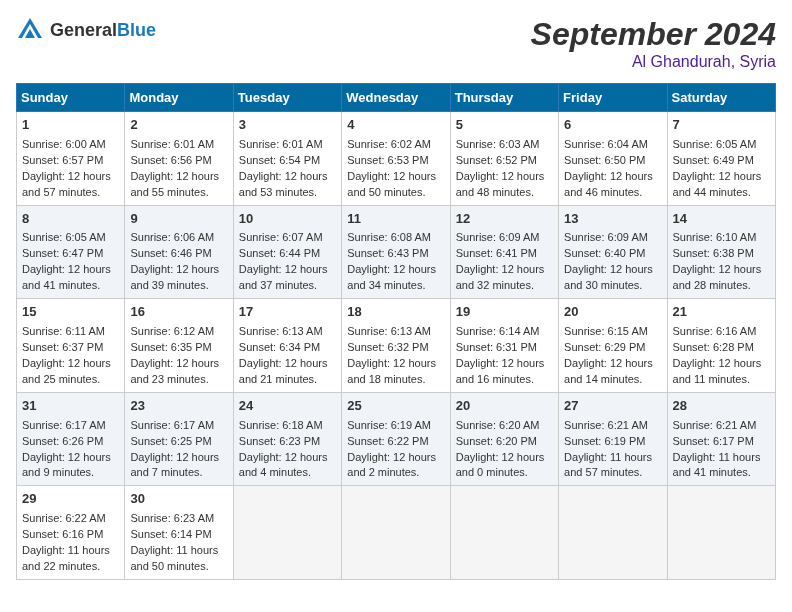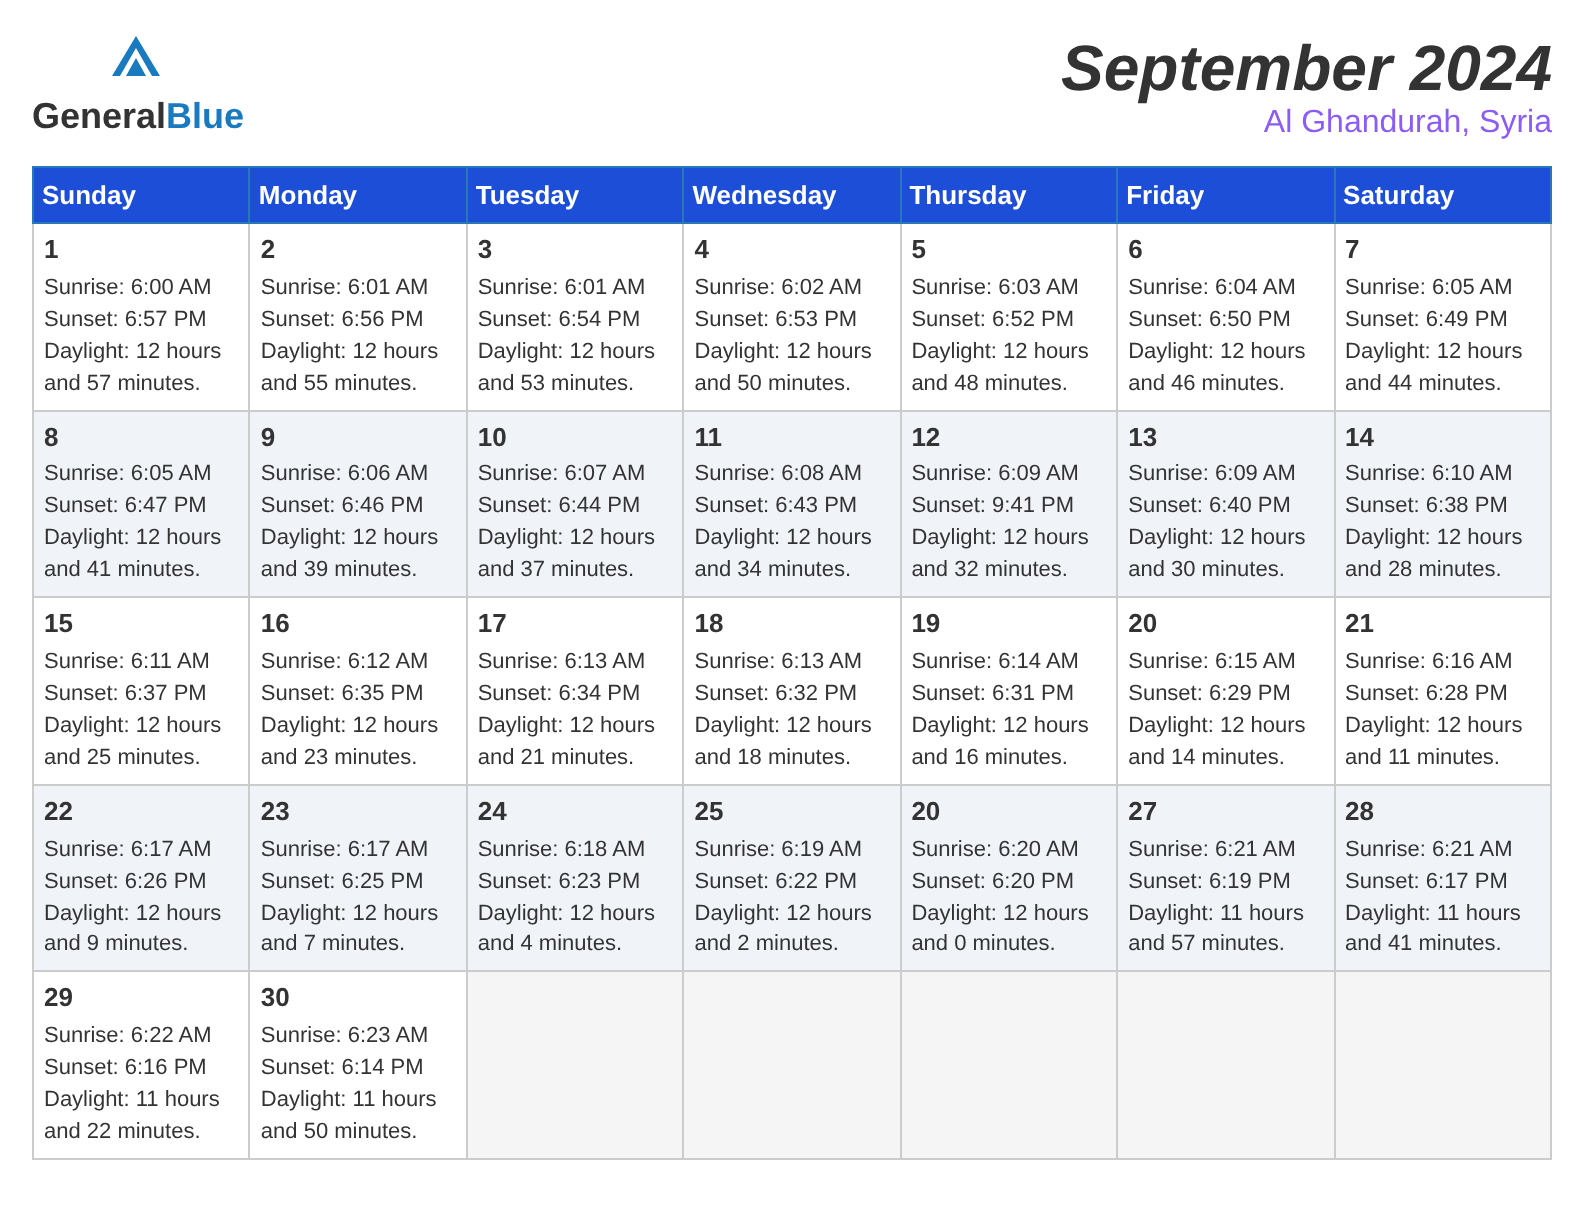--- a/index.html
+++ b/index.html
@@ -13,48 +13,47 @@
     .header {
       display: flex;
       justify-content: space-between;
       align-items: flex-start;
       margin-bottom: 12px;
     }
     .logo {
       display: flex;
       align-items: center;
       gap: 4px;
-      flex-direction: column;
     }
     .logo-icon {
       width: 28px;
       height: 28px;
       margin-right: 2px;
     }
     .title-block {
       text-align: right;
     }
     .title-block h1 {
       font-size: 32px;
       font-weight: bold;
       color: #333;
       font-style: italic;
     }
     .title-block h2 {
       font-size: 16px;
       font-weight: normal;
-      color: #8b5cf6;
+      color: #4c1d95;
     }
     .calendar {
       width: 100%;
       border-collapse: collapse;
       font-size: 11px;
     }
     .calendar th {
-      background: #1d4ed8;
+      background: #0369a1;
       color: #fff;
       padding: 6px 4px;
       text-align: left;
       font-size: 13px;
       font-weight: bold;
       border: 1px solid #2979b8;
     }
     .calendar td {
       border: 1px solid #ccc;
       vertical-align: top;
@@ -179,21 +178,21 @@
         </td>
         <td>
           <span class="day-number">11</span>
           <div>Sunrise: 6:08 AM</div>
           <div>Sunset: 6:43 PM</div>
           <div>Daylight: 12 hours and 34 minutes.</div>
         </td>
         <td>
           <span class="day-number">12</span>
           <div>Sunrise: 6:09 AM</div>
-          <div>Sunset: 9:41 PM</div>
+          <div>Sunset: 6:41 PM</div>
           <div>Daylight: 12 hours and 32 minutes.</div>
         </td>
         <td>
           <span class="day-number">13</span>
           <div>Sunrise: 6:09 AM</div>
           <div>Sunset: 6:40 PM</div>
           <div>Daylight: 12 hours and 30 minutes.</div>
         </td>
         <td>
           <span class="day-number">14</span>
@@ -241,21 +240,21 @@
         </td>
         <td>
           <span class="day-number">21</span>
           <div>Sunrise: 6:16 AM</div>
           <div>Sunset: 6:28 PM</div>
           <div>Daylight: 12 hours and 11 minutes.</div>
         </td>
       </tr>
       <tr>
         <td>
-          <span class="day-number">22</span>
+          <span class="day-number">31</span>
           <div>Sunrise: 6:17 AM</div>
           <div>Sunset: 6:26 PM</div>
           <div>Daylight: 12 hours and 9 minutes.</div>
         </td>
         <td>
           <span class="day-number">23</span>
           <div>Sunrise: 6:17 AM</div>
           <div>Sunset: 6:25 PM</div>
           <div>Daylight: 12 hours and 7 minutes.</div>
         </td>

